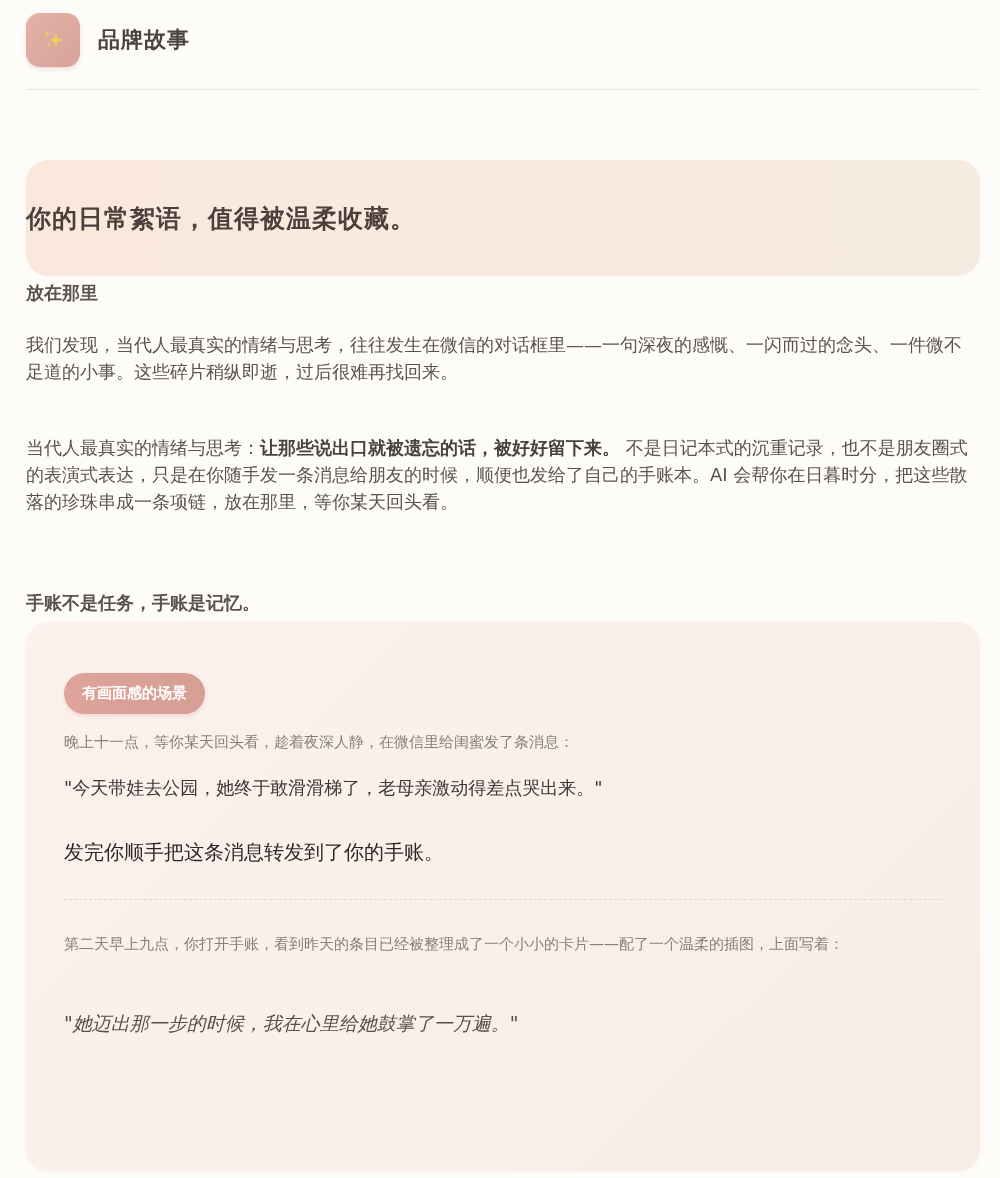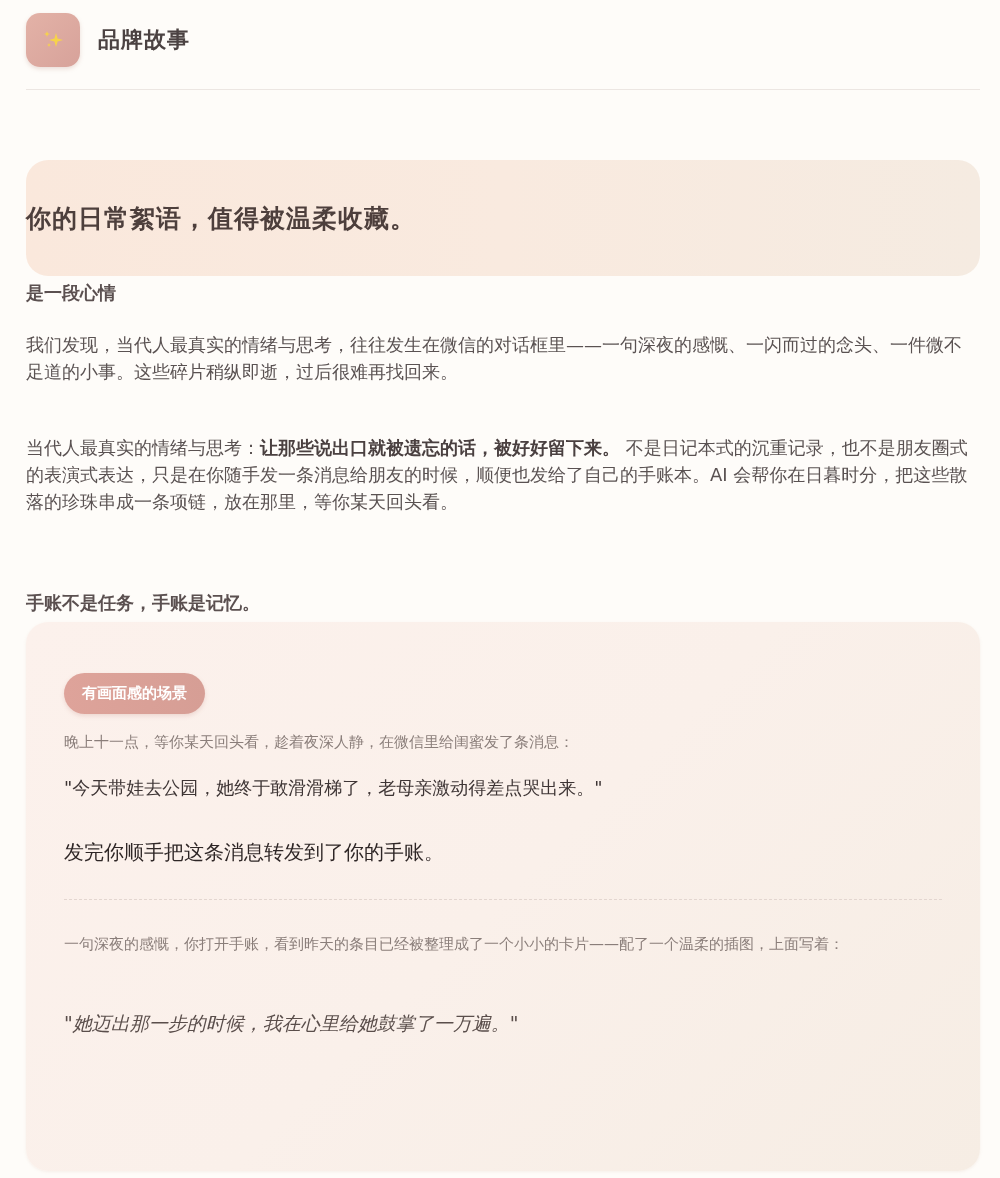--- a/index.html
+++ b/index.html
@@ -100,38 +100,38 @@
       </svg>
     </div>
     <div class="header-title">品牌故事</div>
   </div>
   <div class="divider"></div>
 
   <div class="slogan">
     <div class="slogan-text">你的日常絮语，值得被温柔收藏。</div>
   </div>
 
-  <div class="section-title" style="top:281px;">是一段心情</div>
+  <div class="section-title" style="top:281px;">放在那里</div>
 
   <div class="para" style="top:331px;">我们发现，当代人最真实的情绪与思考，往往发生在微信的对话框里——一句深夜的感慨、一闪而过的念头、一件微不足道的小事。这些碎片稍纵即逝，过后很难再找回来。</div>
 
   <div class="para" style="top:434px;"><span>当代人最真实的情绪与思考：</span><b>让那些说出口就被遗忘的话，被好好留下来。</b><span> 不是日记本式的沉重记录，也不是朋友圈式的表演式表达，只是在你随手发一条消息给朋友的时候，顺便也发给了自己的手账本。AI 会帮你在日暮时分，把这些散落的珍珠串成一条项链，放在那里，等你某天回头看。</span></div>
 
   <div class="section-title" style="top:591px;">手账不是任务，手账是记忆。</div>
 
   <div class="scene-card">
     <div class="scene-tag">有画面感的场景</div>
 
     <div class="scene-line scene-small" style="top:106px;">晚上十一点，等你某天回头看，趁着夜深人静，在微信里给闺蜜发了条消息：</div>
 
     <div class="scene-line scene-quote" style="top:154px;">"今天带娃去公园，她终于敢滑滑梯了，老母亲激动得差点哭出来。"</div>
 
     <div class="scene-line scene-emph" style="top:217px;">发完你顺手把这条消息转发到了你的手账。</div>
 
     <div class="dashed"></div>
 
-    <div class="scene-line scene-small" style="top:308px; width:880px;">一句深夜的感慨，你打开手账，看到昨天的条目已经被整理成了一个小小的卡片——配了一个温柔的插图，上面写着：</div>
+    <div class="scene-line scene-small" style="top:308px; width:880px;">第二天早上九点，你打开手账，看到昨天的条目已经被整理成了一个小小的卡片——配了一个温柔的插图，上面写着：</div>
 
     <div class="scene-line scene-italic" style="top:389px;">"她迈出那一步的时候，我在心里给她鼓掌了一万遍。"</div>
 
   </div>
 
 </div>
 
 </body></html>

